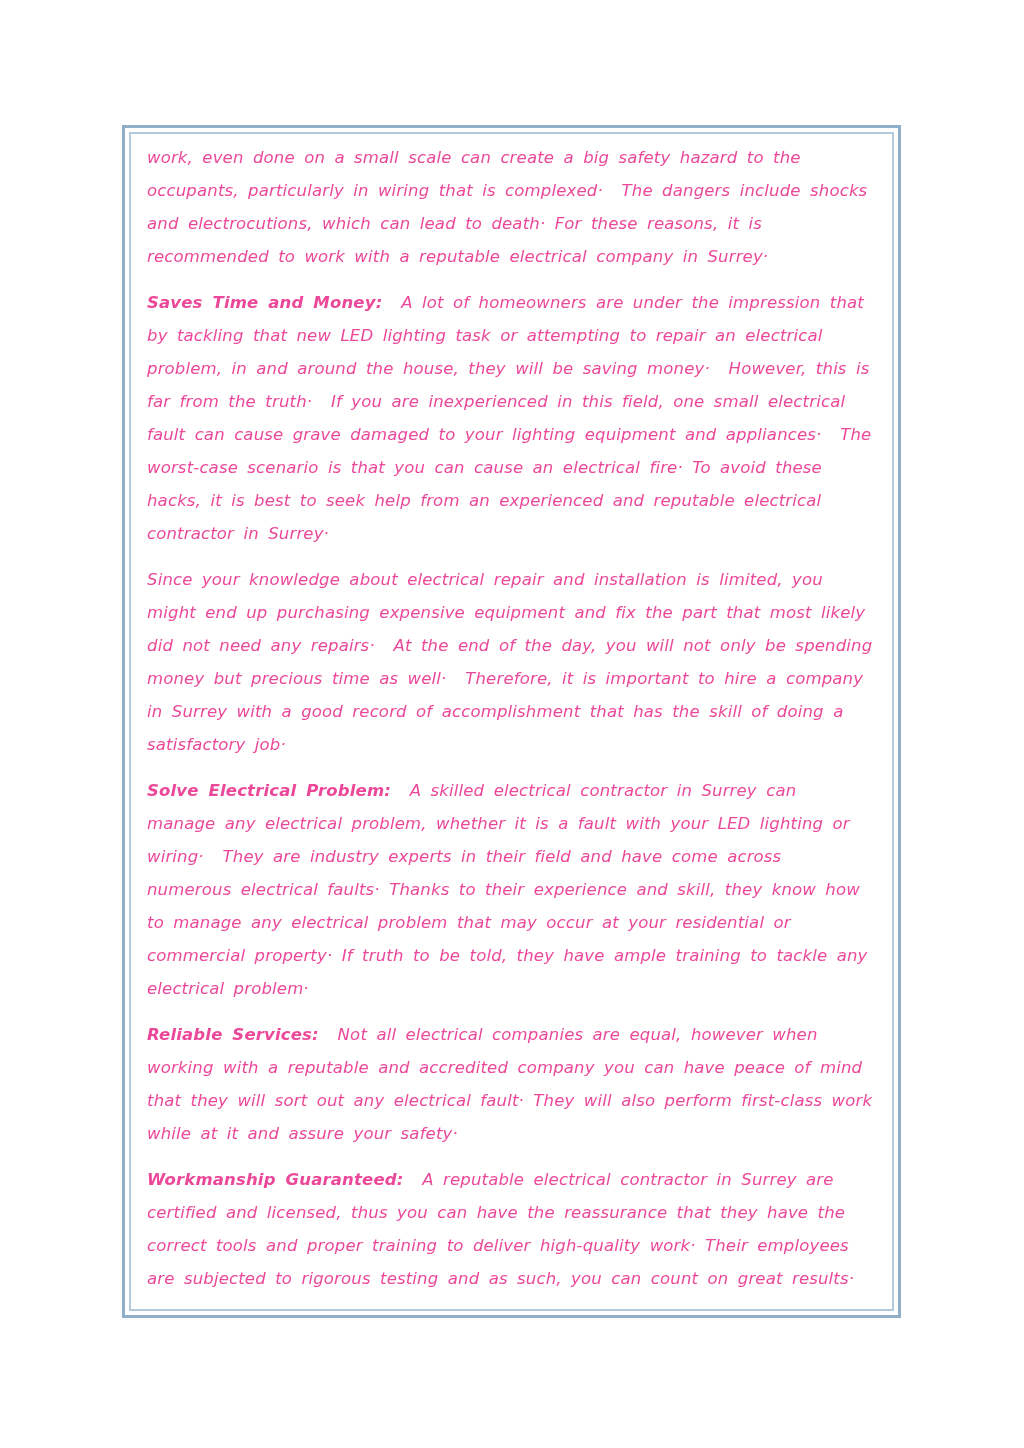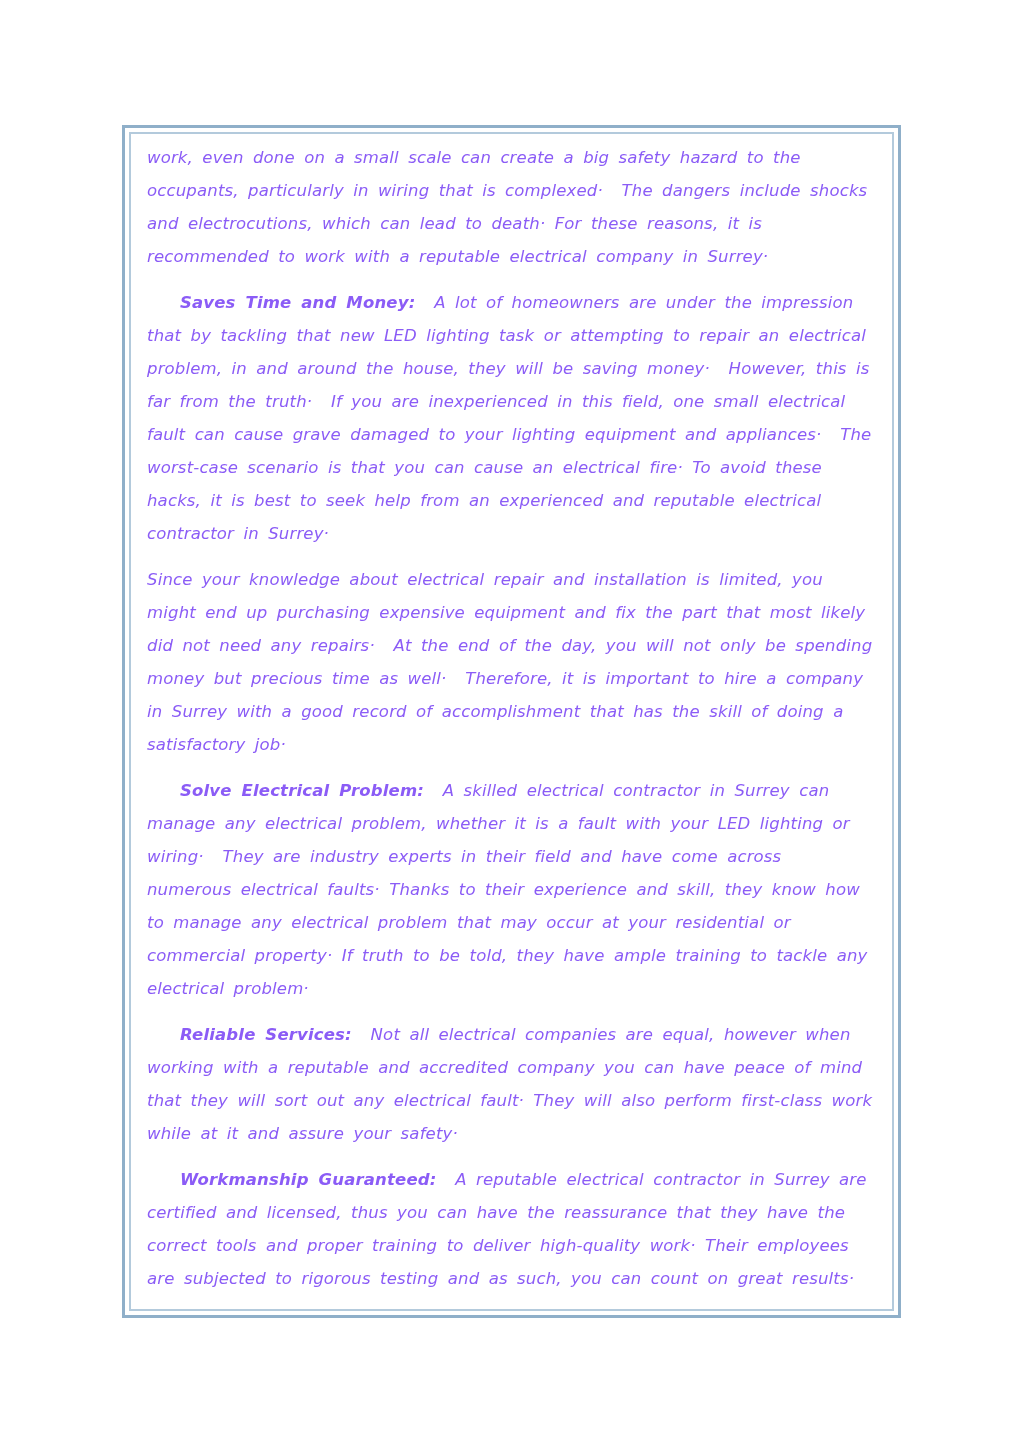--- a/index.html
+++ b/index.html
@@ -27,35 +27,34 @@
   .page-frame-inner {
     box-sizing: border-box;
     width: 100%;
     height: 100%;
     border: 2px solid #b3cadc;
     background: #ffffff;
   }
   .doc-content {
     box-sizing: border-box;
     padding: 7px 18px 20px 16px;
-    color: #8b5cf6;
+    color: #ec4899;
   }
   .para {
     margin: 0 0 13px 0;
     font-size: 16.5px;
     line-height: 33px;
     font-style: italic;
     word-spacing: 0.24em;
     letter-spacing: 0.01em;
     white-space: pre-wrap;
   }
   .para .head {
     font-weight: bold;
     font-style: italic;
-    margin-left: 33px;
   }
 </style>
 </head>
 <body>
 
 <div class="page-frame">
   <div class="page-frame-inner">
     <div class="doc-content" id="doc-content">
   <p class="para"><span class="body-text">work, even done on a small scale can create a big safety hazard to the occupants, particularly in wiring that is complexed·  The dangers include shocks and electrocutions, which can lead to death· For these reasons, it is recommended to work with a reputable electrical company in Surrey·</span></p>
 

